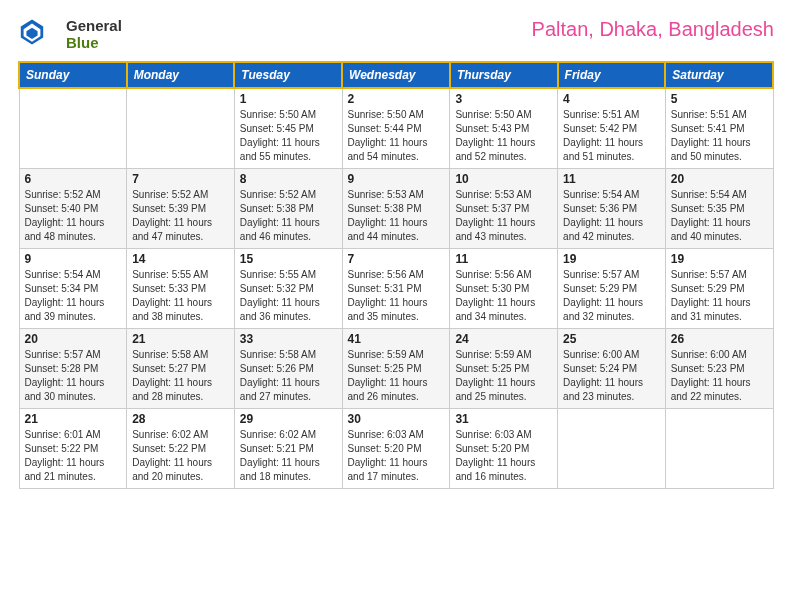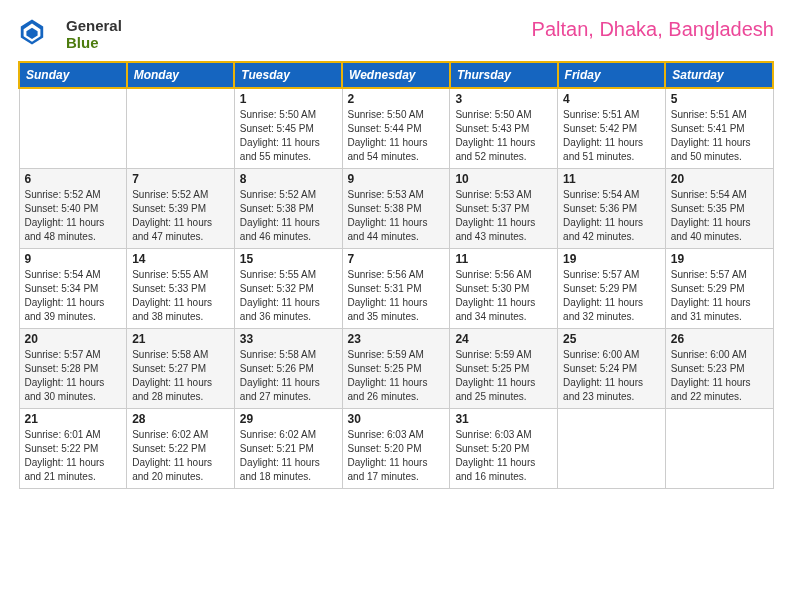--- a/index.html
+++ b/index.html
@@ -263,21 +263,21 @@
 Sunset: 5:27 PM
 Daylight: 11 hours and 28 minutes.</div>
           </td>
           <td>
             <div class="day-num">33</div>
             <div class="day-detail" style="white-space: pre-line;">Sunrise: 5:58 AM
 Sunset: 5:26 PM
 Daylight: 11 hours and 27 minutes.</div>
           </td>
           <td>
-            <div class="day-num">23</div>
+            <div class="day-num">41</div>
             <div class="day-detail" style="white-space: pre-line;">Sunrise: 5:59 AM
 Sunset: 5:25 PM
 Daylight: 11 hours and 26 minutes.</div>
           </td>
           <td>
             <div class="day-num">24</div>
             <div class="day-detail" style="white-space: pre-line;">Sunrise: 5:59 AM
 Sunset: 5:25 PM
 Daylight: 11 hours and 25 minutes.</div>
           </td>

